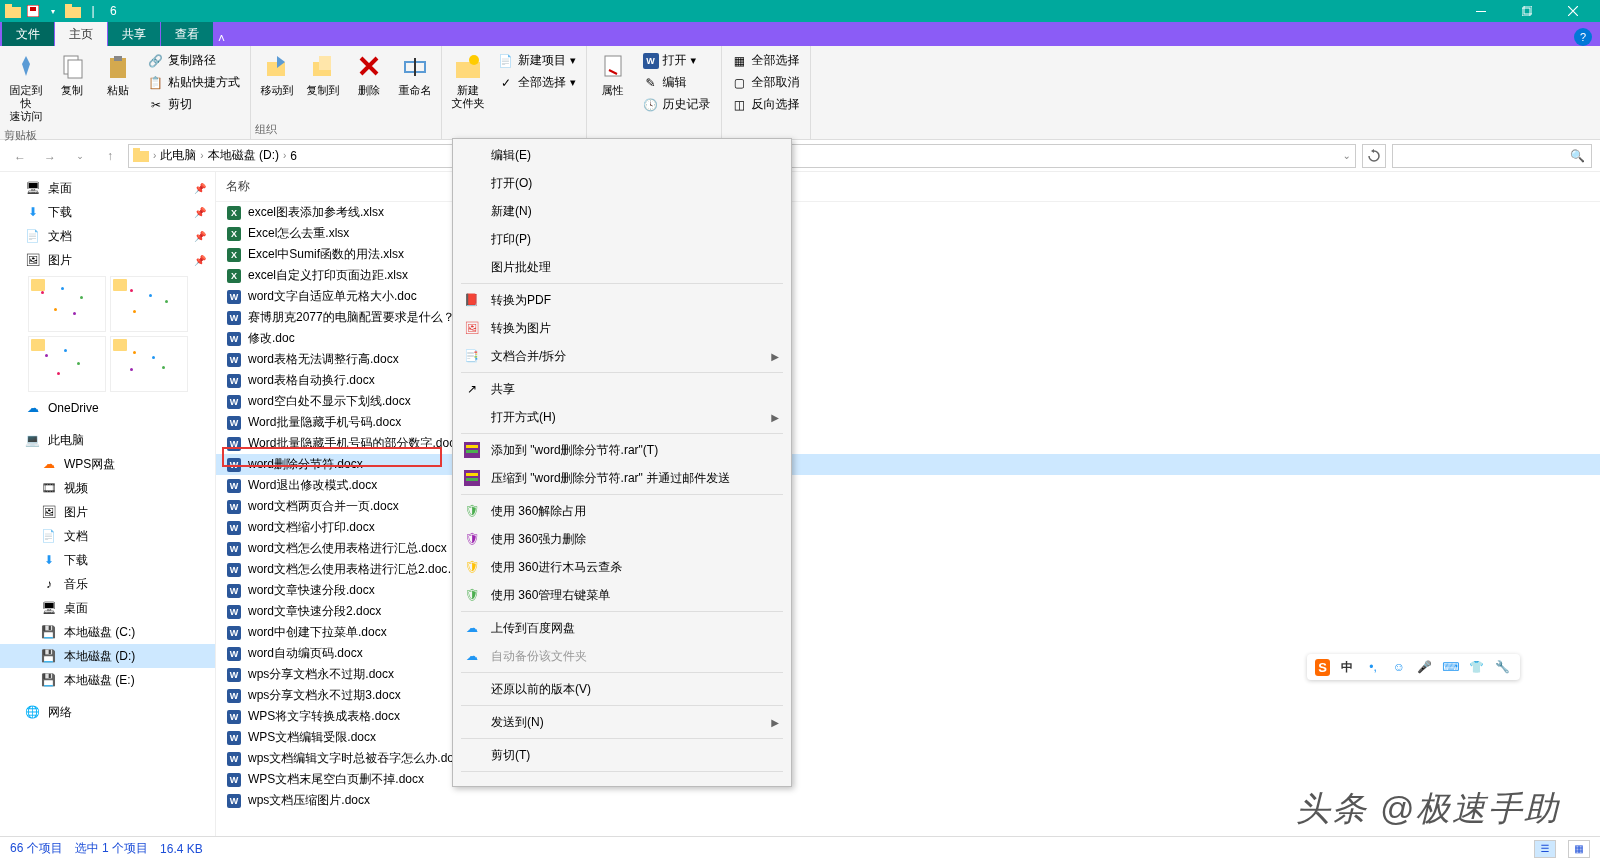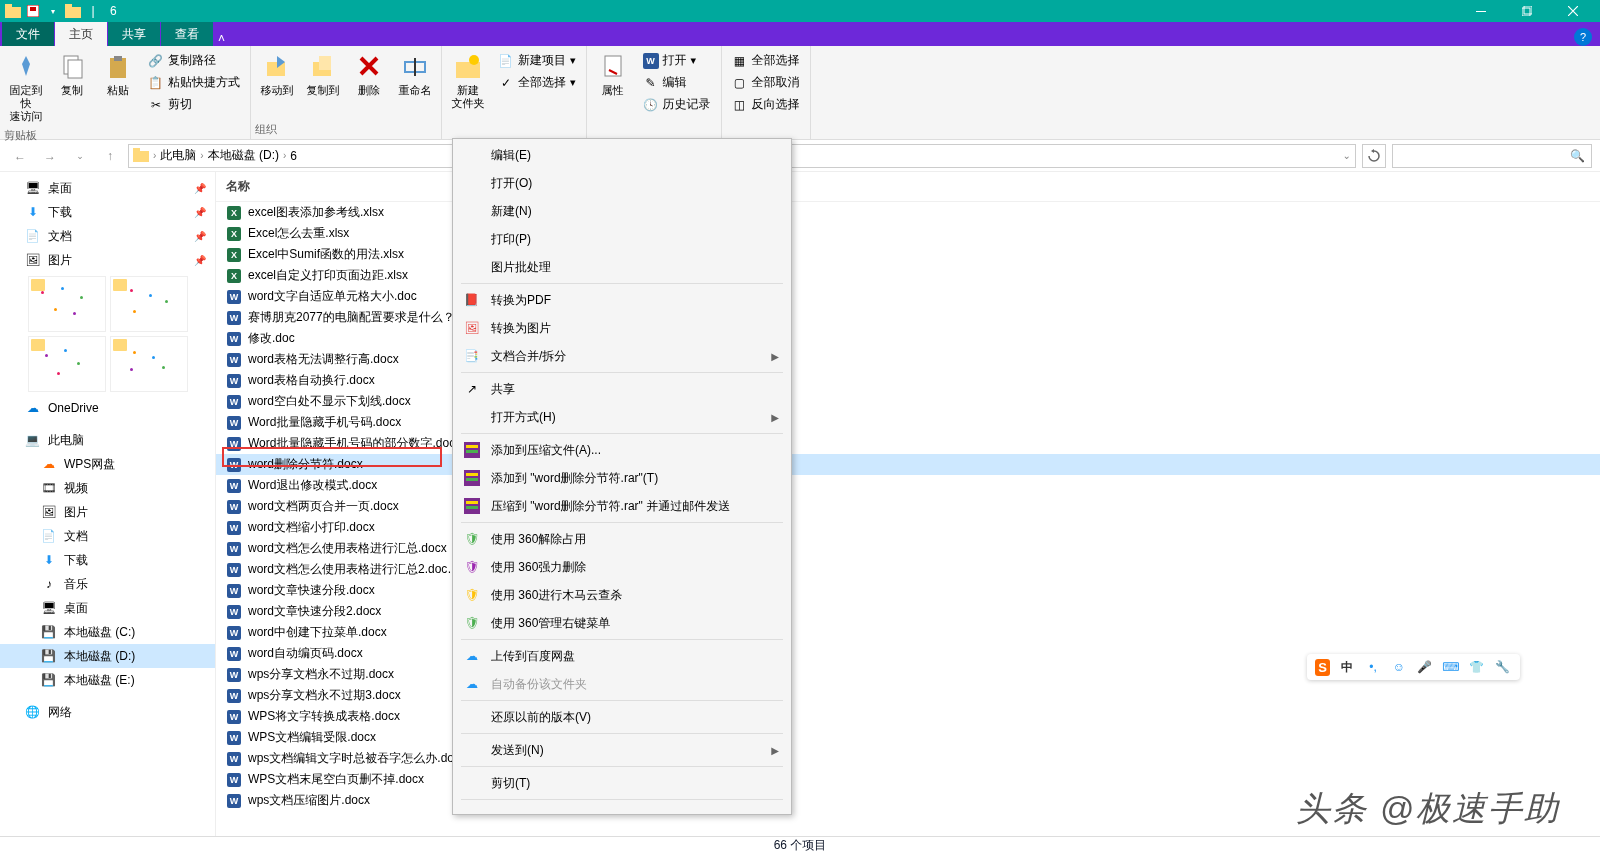--- a/index.html
+++ b/index.html
@@ -5,21 +5,21 @@
 * { margin: 0; padding: 0; box-sizing: border-box; font-family: "Microsoft YaHei", "Segoe UI", sans-serif; font-size: 12px; }
 body { background: #fff; width: 1600px; height: 860px; overflow: hidden; position: relative; }
 
 .titlebar { height: 22px; background: #00a99d; display: flex; align-items: center; padding: 0 4px; color: #333; }
 .titlebar .qat { display: flex; gap: 2px; align-items: center; }
 .titlebar .qat-icon { width: 18px; height: 18px; display: flex; align-items: center; justify-content: center; }
 .titlebar .title { margin-left: 8px; color: #fff; font-size: 12px; }
 .titlebar .spacer { flex: 1; }
 .titlebar .winbtn { width: 46px; height: 22px; display: flex; align-items: center; justify-content: center; color: #fff; }
 
-.tabs { height: 24px; background: #6d28d9; display: flex; align-items: flex-end; padding-left: 2px; }
+.tabs { height: 24px; background: #8b5cf6; display: flex; align-items: flex-end; padding-left: 2px; }
 .tabs .tab { height: 24px; padding: 0 14px; display: flex; align-items: center; background: #007c74; color: #fff; margin-right: 1px; cursor: pointer; }
 .tabs .tab.file { background: #00685f; }
 .tabs .tab.active { background: #f5f5f5; color: #333; }
 .tabs .help-icon { margin-left: auto; margin-right: 8px; width: 18px; height: 18px; border-radius: 50%; background: #0078d7; color: #fff; display: flex; align-items: center; justify-content: center; font-size: 11px; }
 .tabs .expand { margin-right: 6px; color: #fff; padding: 0 4px; }
 
 .ribbon { height: 94px; background: #f5f5f5; border-bottom: 1px solid #ddd; display: flex; }
 .ribbon-group { border-right: 1px solid #ddd; display: flex; flex-direction: column; padding: 2px 4px 0; }
 .ribbon-group .group-body { flex: 1; display: flex; align-items: flex-start; gap: 2px; }
 .ribbon-group .group-label { text-align: left; font-size: 11px; color: #666; padding: 2px 0; }
@@ -46,35 +46,35 @@
 .nav-item.selected { background: #cde8ff; }
 .nav-item .pin { margin-left: auto; color: #888; font-size: 10px; }
 .nav-item .ic { width: 18px; height: 18px; display: flex; align-items: center; justify-content: center; }
 .nav-thumbs { display: flex; flex-wrap: wrap; gap: 4px; padding: 4px 8px 4px 28px; }
 .nav-thumbs .thumb { width: 78px; height: 56px; background: #fff; border: 1px solid #eee; position: relative; overflow: hidden; }
 .nav-thumbs .thumb .folder-overlay { position: absolute; left: 2px; top: 2px; width: 14px; height: 12px; background: #ffd97a; border-radius: 1px; }
 .nav-thumbs .thumb .dots { position: absolute; inset: 6px; }
 .dot { position: absolute; width: 3px; height: 3px; border-radius: 50%; }
 
 .file-pane { flex: 1; position: relative; border-left: 1px solid #eee; overflow-y: auto; }
-.file-header { padding: 6px 10px; color: #444; position: sticky; top: 0; background: #fff; border-bottom: 1px solid #f0f0f0; font-weight: bold; }
+.file-header { padding: 6px 10px; color: #444; position: sticky; top: 0; background: #fff; border-bottom: 1px solid #f0f0f0; }
 .file-row { display: flex; align-items: center; gap: 6px; padding: 2px 10px; font-size: 12px; cursor: pointer; }
 .file-row.selected { background: #cde8ff; }
 .file-row .fic { width: 16px; height: 16px; display: flex; align-items: center; justify-content: center; }
 .highlight-box { position: absolute; border: 2px solid #e53935; pointer-events: none; }
 
 .context-menu { position: absolute; left: 452px; top: 138px; width: 340px; background: #f5f5f5; border: 1px solid #bbb; box-shadow: 2px 2px 6px rgba(0,0,0,0.25); z-index: 100; padding: 2px 0; }
 .cm-item { display: flex; align-items: center; gap: 10px; padding: 5px 12px 5px 10px; font-size: 12px; cursor: pointer; }
 .cm-item.disabled { color: #999; }
 .cm-item .cm-ic { width: 18px; height: 18px; display: flex; align-items: center; justify-content: center; }
 .cm-item .cm-lbl { flex: 1; }
 .cm-item .cm-arrow { color: #666; font-size: 10px; }
 .cm-sep { height: 1px; background: #ddd; margin: 2px 8px; }
 
-.statusbar { height: 24px; border-top: 1px solid #ddd; display: flex; align-items: center; padding: 0 10px; gap: 12px; font-size: 12px; color: #0f172a; flex-direction: column; }
+.statusbar { height: 24px; border-top: 1px solid #ddd; display: flex; align-items: center; padding: 0 10px; gap: 12px; font-size: 12px; color: #1d4ed8; }
 .statusbar .spacer { flex: 1; }
 .statusbar .view-btn { width: 22px; height: 18px; border: 1px solid #ccc; display: flex; align-items: center; justify-content: center; font-size: 10px; }
 .statusbar .view-btn.active { background: #cde8ff; }
 
 .watermark { position: absolute; right: 40px; bottom: 28px; font-size: 34px; font-weight: normal; color: rgba(30,30,30,0.75); font-style: italic; letter-spacing: 2px; text-shadow: 1px 1px 0 #fff; }
 .floating-toolbar { position: absolute; right: 80px; top: 654px; display: flex; gap: 8px; align-items: center; background: #fff; padding: 4px 8px; border-radius: 4px; box-shadow: 0 1px 4px rgba(0,0,0,0.2); }
 .floating-toolbar .ft-ic { width: 18px; height: 18px; display: flex; align-items: center; justify-content: center; color: #2196f3; }
 .floating-toolbar .ft-badge { background: #ff6a00; color: #fff; border-radius: 3px; font-weight: bold; padding: 1px 3px; font-size: 13px; }
 
 svg { display: block; }
@@ -666,30 +666,20 @@
     </div>
   <div class="cm-sep"></div>
   <div class="cm-item">
       <span class="cm-ic">
         <svg width="16" height="16">
           <rect width="16" height="16" fill="#7b2d8e"></rect>
           <rect x="2" y="3" width="12" height="3" fill="#ffd800"></rect>
           <rect x="2" y="8" width="12" height="3" fill="#4caf50"></rect>
         </svg>
       </span>
-      <span class="cm-lbl">添加到压缩文件(A)...</span>
-    </div>
-  <div class="cm-item">
-      <span class="cm-ic">
-        <svg width="16" height="16">
-          <rect width="16" height="16" fill="#7b2d8e"></rect>
-          <rect x="2" y="3" width="12" height="3" fill="#ffd800"></rect>
-          <rect x="2" y="8" width="12" height="3" fill="#4caf50"></rect>
-        </svg>
-      </span>
       <span class="cm-lbl">添加到 "word删除分节符.rar"(T)</span>
     </div>
   <div class="cm-item">
       <span class="cm-ic">
         <svg width="16" height="16">
           <rect width="16" height="16" fill="#7b2d8e"></rect>
           <rect x="2" y="3" width="12" height="3" fill="#ffd800"></rect>
           <rect x="2" y="8" width="12" height="3" fill="#4caf50"></rect>
         </svg>
       </span>

